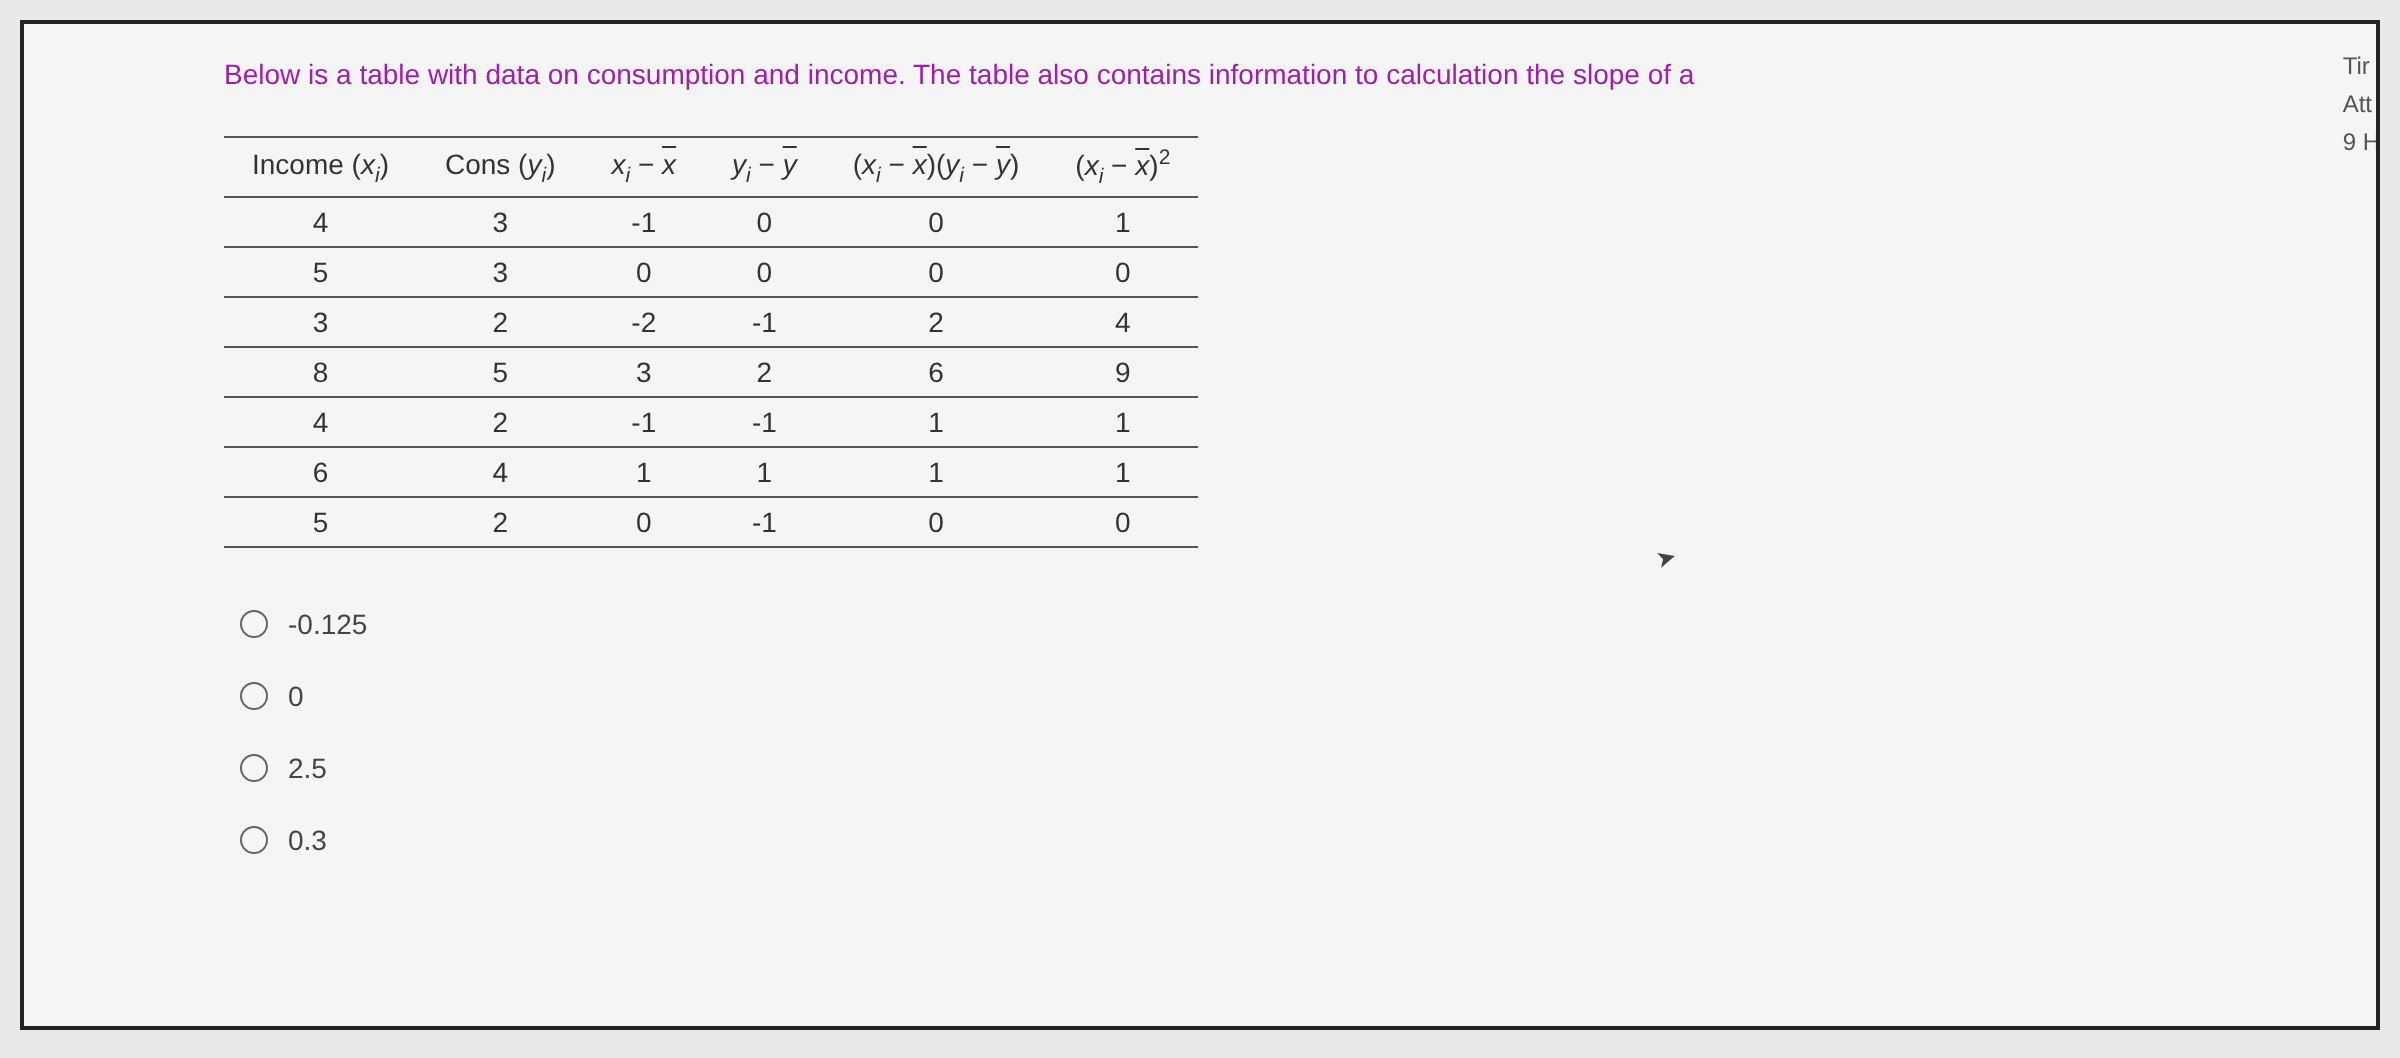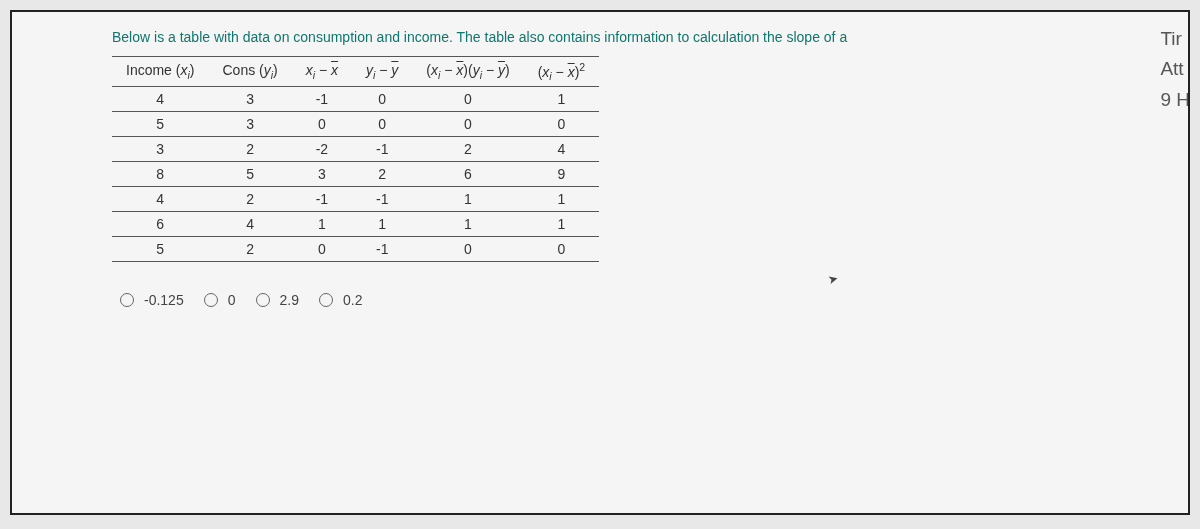--- a/index.html
+++ b/index.html
@@ -13,23 +13,23 @@
     .page {
       background: #f5f5f5;
       border: 2px solid #222;
       margin: 0 10px;
       padding: 15px 20px 20px 100px;
       position: relative;
       height: 505px;
       overflow: hidden;
     }
     .question-text {
-      color: #0f766e;
+      color: #a21caf;
       line-height: 1.5;
-      margin-bottom: 8px;
+      margin-bottom: 20px;
       max-width: 920px;
     }
     .data-table {
       border-collapse: collapse;
       margin-bottom: 30px;
     }
     .data-table th, .data-table td {
       border-bottom: 1px solid #555;
       padding: 4px 14px;
       text-align: center;
@@ -39,21 +39,21 @@
     .data-table th {
       border-top: 1px solid #555;
     }
     .data-table th.hdr { white-space: nowrap; }
     .sub { font-style: italic; font-size: 0.75em; vertical-align: sub; }
     .ovr { text-decoration: overline; font-style: italic; }
     .it { font-style: italic; }
     .sup { vertical-align: super; font-size: 0.75em; }
     .options {
       display: flex;
-      flex-direction: row;
+      flex-direction: column;
       gap: 20px;
       margin-left: 8px;
     }
     .option {
       display: flex;
       align-items: center;
       gap: 10px;
       cursor: pointer;
       color: #444;
     }
@@ -63,21 +63,21 @@
       border: 1.5px solid #666;
       border-radius: 50%;
       flex: 0 0 14px;
     }
     .right-info {
       position: absolute;
       right: -2px;
       top: 12px;
       color: #555;
       text-align: left;
-      font-size: 19px;
+      font-size: 12px;
       line-height: 1.6;
     }
     .cursor-dot {
       position: absolute;
       top: 260px;
       right: 350px;
       font-size: 12px;
       color: #444;
       transform: rotate(-15deg);
     }
@@ -166,25 +166,25 @@
     <label class="option">
       <span class="radio"></span>
       <span>-0.125</span>
     </label>
     <label class="option">
       <span class="radio"></span>
       <span>0</span>
     </label>
     <label class="option">
       <span class="radio"></span>
-      <span>2.9</span>
+      <span>2.5</span>
     </label>
     <label class="option">
       <span class="radio"></span>
-      <span>0.2</span>
+      <span>0.3</span>
     </label>
   </div>
 
   <div class="right-info">
     <div>Tir</div>
     <div>Att</div>
     <div>9 H</div>
   </div>
 
   <div class="cursor-dot">➤</div>

